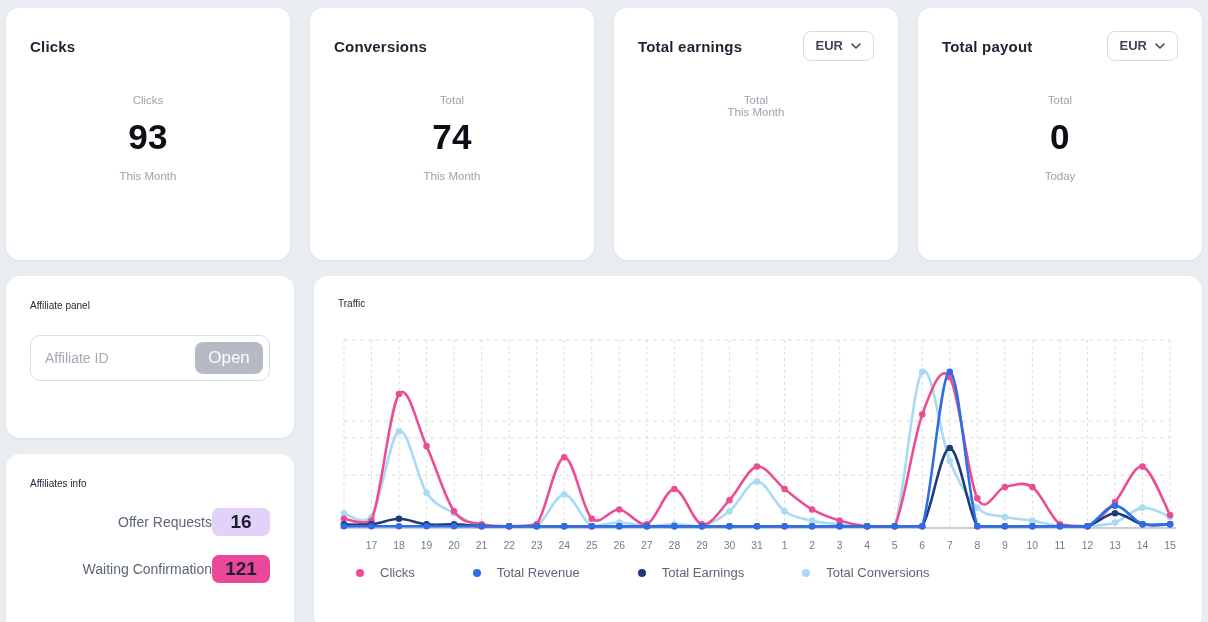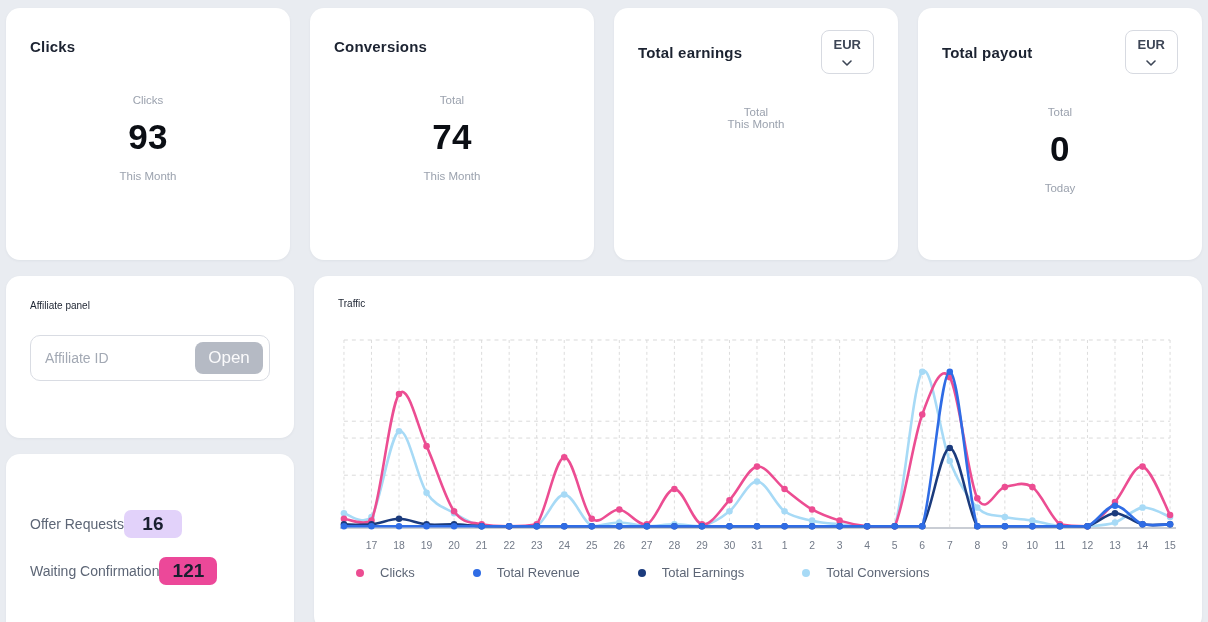--- a/index.html
+++ b/index.html
@@ -4,39 +4,39 @@
 <style>
   * { margin:0; padding:0; box-sizing:border-box; }
   html,body { width:1208px; height:622px; overflow:hidden; }
   body { background:#e9ecf1; font-family:"Liberation Sans", sans-serif; }
   .page { padding:8px 6px 0 6px; display:flex; flex-direction:column; gap:16px; }
 
   .top-row { display:flex; gap:20px; }
   .stat-card { flex:1; background:#fff; border-radius:14px; height:252px; padding:22px 24px; box-shadow:0 1px 3px rgba(20,30,60,.05); }
   .card-head { display:flex; justify-content:space-between; align-items:center; min-height:32px; }
   .card-title { font-size:15px; font-weight:700; color:#1c2331; letter-spacing:.2px; }
-  .currency-select { display:flex; align-items:center; gap:8px; border:1px solid #d7dae1; border-radius:8px; padding:6px 12px 7px; font-size:13px; font-weight:600; color:#3d4656; background:#fff; cursor:pointer;flex-direction:column; }
+  .currency-select { display:flex; align-items:center; gap:8px; border:1px solid #d7dae1; border-radius:8px; padding:6px 12px 7px; font-size:13px; font-weight:600; color:#3d4656; background:#fff; cursor:pointer; }
   .stat-center { text-align:center; margin-top:32px; }
   .stat-label { font-size:11.5px; color:#9ba2ae; }
   .stat-value { font-size:35px; font-weight:800; color:#0b0e14; margin:11px 0 13px; letter-spacing:.3px; }
   .stat-sub { font-size:11.5px; color:#9ba2ae; }
 
   .bottom-row { display:flex; gap:20px; }
   .left-col { width:288px; flex-shrink:0; display:flex; flex-direction:column; gap:16px; }
   .panel-card { background:#fff; border-radius:14px; padding:24px; box-shadow:0 1px 3px rgba(20,30,60,.05); }
   .panel-title { font-size:10px; font-weight:400; color:#1c2331; }
   #affiliate-panel { height:162px; }
   #affiliates-info { height:240px; }
 
   .input-wrap { margin-top:24px; position:relative; border:1px solid #d9dce3; border-radius:10px; height:46px; display:flex; align-items:center; background:#fff; }
   .input-wrap input { border:none; outline:none; flex:1; padding:0 86px 0 14px; font-size:14px; color:#0f766e; background:transparent; font-family:"Liberation Sans", sans-serif; }
   .input-wrap input::placeholder { color:#a3a9b4; }
   .open-btn { position:absolute; right:6px; top:6px; bottom:6px; width:68px; background:#b5bac4; color:#fbfbfc; border:none; border-radius:8px; font-size:17px; cursor:pointer; font-family:"Liberation Sans", sans-serif; }
 
-  .info-row { display:flex; justify-content:flex-start; align-items:center; margin-top:19px; }
+  .info-row { display:flex; justify-content:flex-end; align-items:center; margin-top:19px; }
   .info-row:first-of-type { margin-top:32px; }
   .info-label { font-size:14px; color:#5d6676; }
   .badge { width:58px; height:28px; border-radius:7px; display:flex; align-items:center; justify-content:center; font-size:19px; color:#1a2030; font-weight:600; }
   .badge-purple { background:#e2d2fa; }
   .badge-salmon { background:#ec4899; }
 
   .traffic-card { flex:1; background:#fff; border-radius:14px; padding:22px 24px; height:354px; box-shadow:0 1px 3px rgba(20,30,60,.05); }
   .chart-wrap { margin-top:22px; }
   .legend { display:flex; align-items:center; gap:58px; margin-top:4px; padding-left:18px; }
   .legend-item { display:flex; align-items:center; gap:16px; font-size:13px; color:#5d6676; }
@@ -112,20 +112,21 @@
 
       <div class="panel-card" id="affiliate-panel">
         <div class="panel-title">Affiliate panel</div>
         <div class="input-wrap">
           <input type="text" placeholder="Affiliate ID" style="">
           <button class="open-btn">Open</button>
         </div>
       </div>
 
       <div class="panel-card" id="affiliates-info">
+        <div class="panel-title">Affiliates info</div>
         <div class="info-row">
           <div class="info-label">Offer Requests</div>
           <div class="badge badge-purple">16</div>
         </div>
         <div class="info-row">
           <div class="info-label">Waiting Confirmation</div>
           <div class="badge badge-salmon">121</div>
         </div>
       </div>
 

